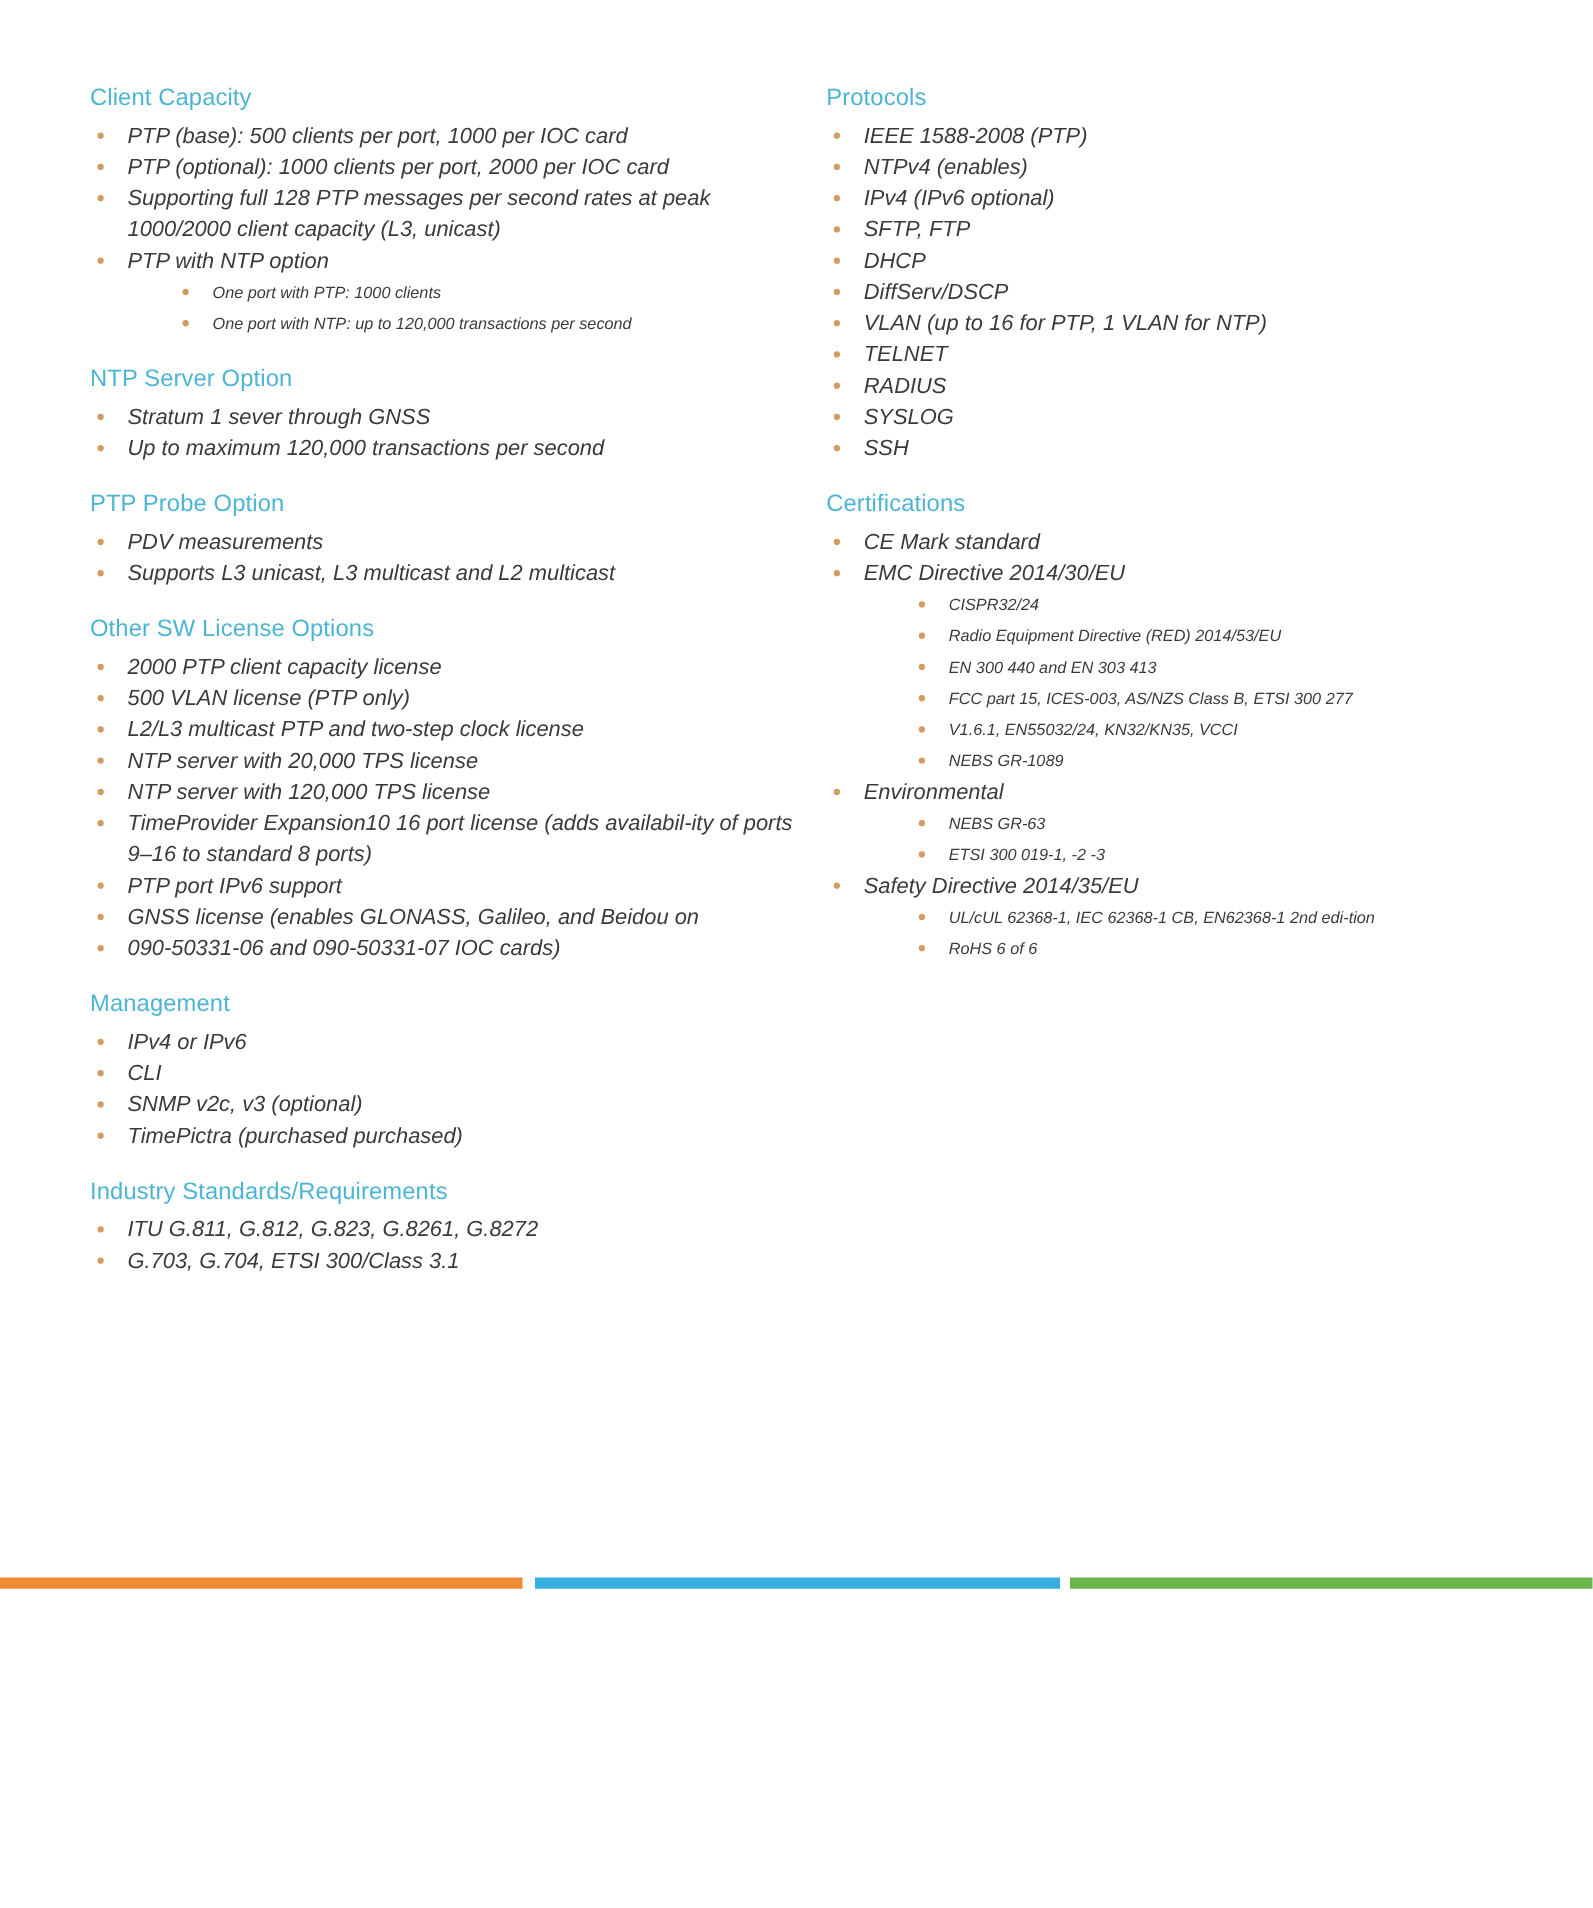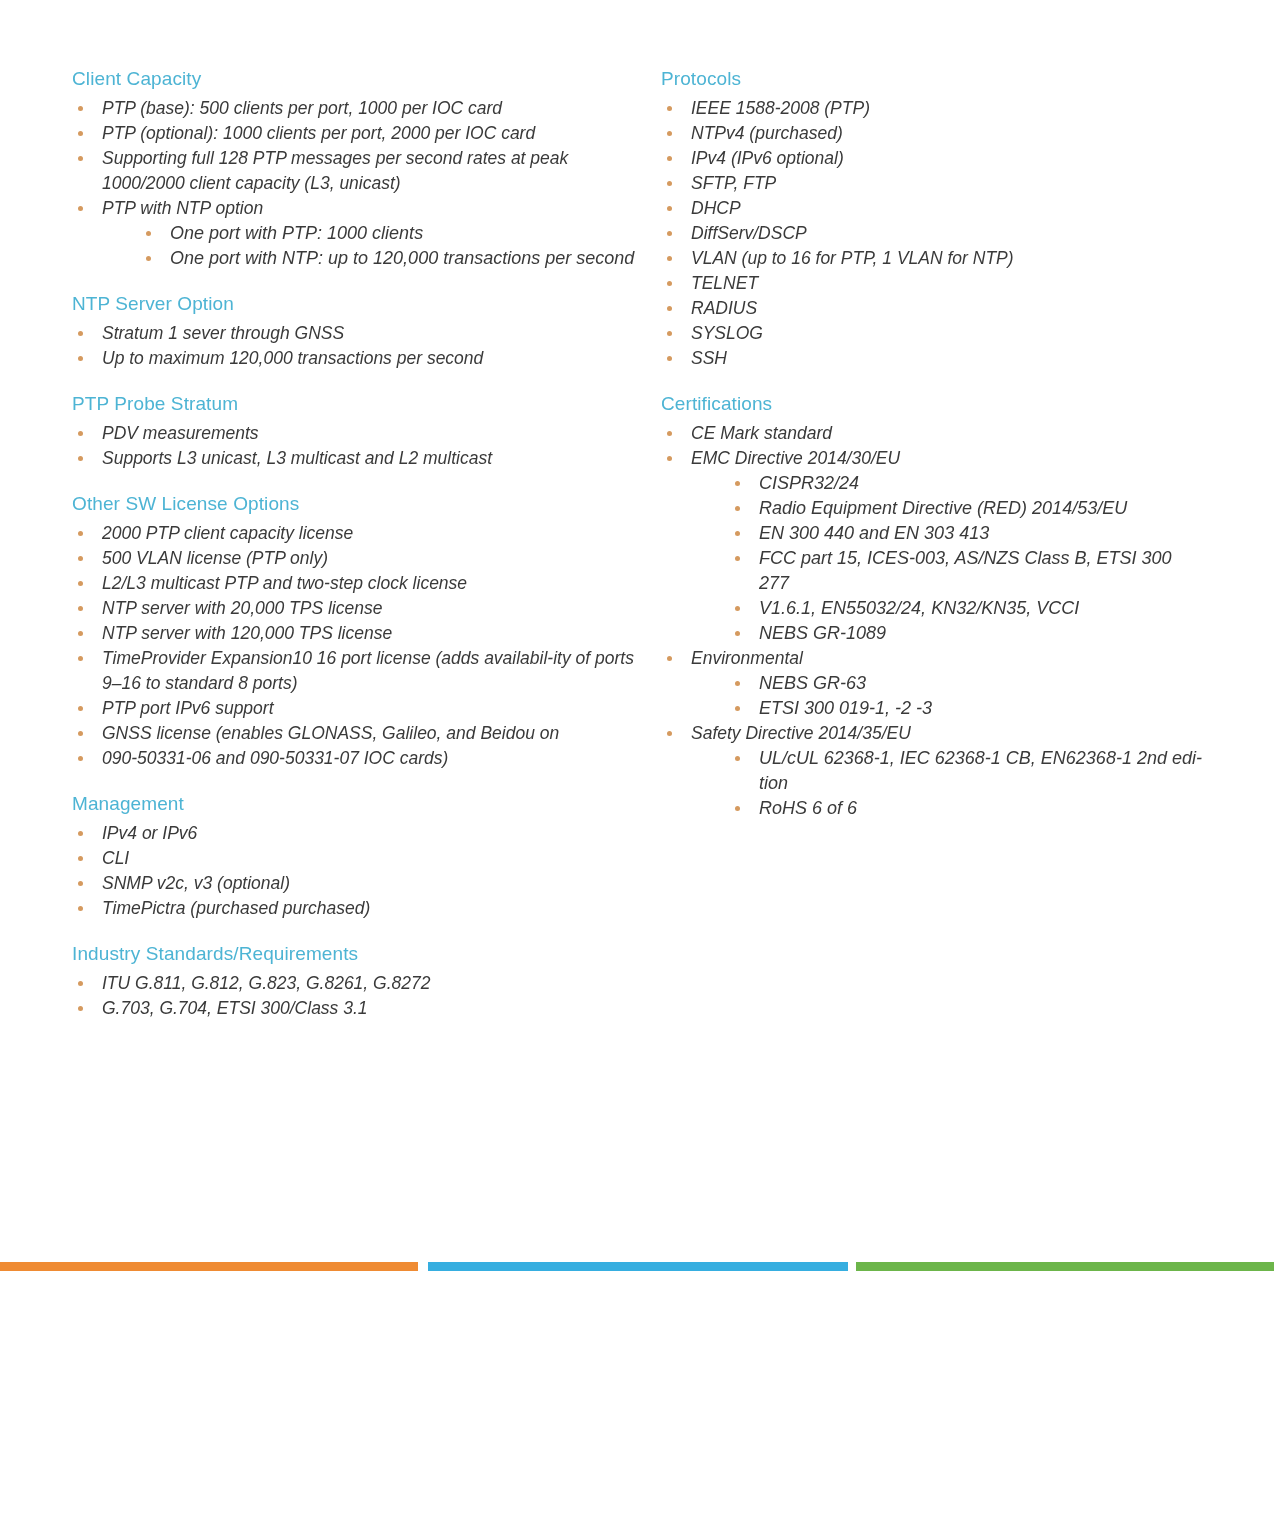--- a/index.html
+++ b/index.html
@@ -77,21 +77,21 @@
     background: #d59a5f;
   }
   
   ul.sublist {
     list-style: none;
     margin: 0;
     padding: 0;
   }
   ul.sublist li.item {
     position: relative;
-    font-size: 18px;
+    font-size: 13px;
     line-height: 25px;
     padding: 0 0 0 68px;
   }
   ul.sublist li.item > .bullet-dot {
     left: 44px;
     top: 10px;
   }
 
   
   .item-text { display: inline; }
@@ -134,21 +134,21 @@
           </ul>
         </div>
         <div class="section">
           <div class="section-heading">NTP Server Option</div>
           <ul class="bullets">
             <li class="item"><span class="bullet-dot"></span><span class="item-text">Stratum 1 sever through GNSS</span></li>
             <li class="item"><span class="bullet-dot"></span><span class="item-text">Up to maximum 120,000 transactions per second</span></li>
           </ul>
         </div>
         <div class="section">
-          <div class="section-heading">PTP Probe Stratum</div>
+          <div class="section-heading">PTP Probe Option</div>
           <ul class="bullets">
             <li class="item"><span class="bullet-dot"></span><span class="item-text">PDV measurements</span></li>
             <li class="item"><span class="bullet-dot"></span><span class="item-text">Supports L3 unicast, L3 multicast and L2 multicast</span></li>
           </ul>
         </div>
         <div class="section">
           <div class="section-heading">Other SW License Options</div>
           <ul class="bullets">
             <li class="item"><span class="bullet-dot"></span><span class="item-text">2000 PTP client capacity license</span></li>
             <li class="item"><span class="bullet-dot"></span><span class="item-text">500 VLAN license (PTP only)</span></li>
@@ -177,21 +177,21 @@
             <li class="item"><span class="bullet-dot"></span><span class="item-text">G.703, G.704, ETSI 300/Class 3.1</span></li>
           </ul>
         </div>
       </div>
 
     <div class="col col-right" id="right-column">
         <div class="section">
           <div class="section-heading">Protocols</div>
           <ul class="bullets">
             <li class="item"><span class="bullet-dot"></span><span class="item-text">IEEE 1588-2008 (PTP)</span></li>
-            <li class="item"><span class="bullet-dot"></span><span class="item-text">NTPv4 (purchased)</span></li>
+            <li class="item"><span class="bullet-dot"></span><span class="item-text">NTPv4 (enables)</span></li>
             <li class="item"><span class="bullet-dot"></span><span class="item-text">IPv4 (IPv6 optional)</span></li>
             <li class="item"><span class="bullet-dot"></span><span class="item-text">SFTP, FTP</span></li>
             <li class="item"><span class="bullet-dot"></span><span class="item-text">DHCP</span></li>
             <li class="item"><span class="bullet-dot"></span><span class="item-text">DiffServ/DSCP</span></li>
             <li class="item"><span class="bullet-dot"></span><span class="item-text">VLAN (up to 16 for PTP, 1 VLAN for NTP)</span></li>
             <li class="item"><span class="bullet-dot"></span><span class="item-text">TELNET</span></li>
             <li class="item"><span class="bullet-dot"></span><span class="item-text">RADIUS</span></li>
             <li class="item"><span class="bullet-dot"></span><span class="item-text">SYSLOG</span></li>
             <li class="item"><span class="bullet-dot"></span><span class="item-text">SSH</span></li>
           </ul>

